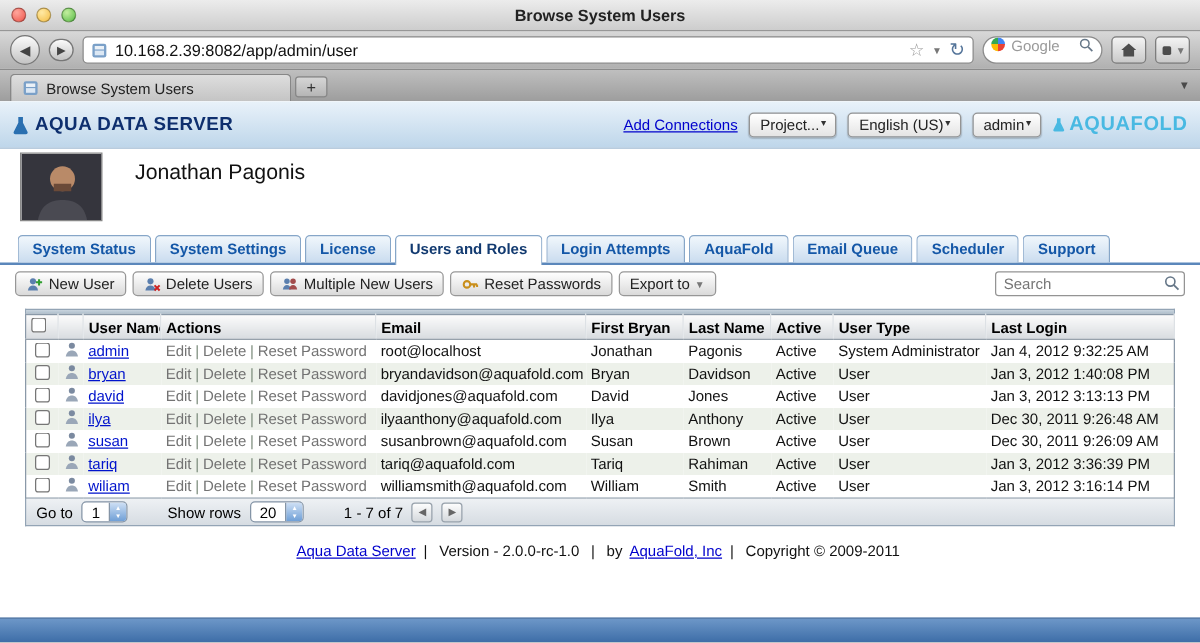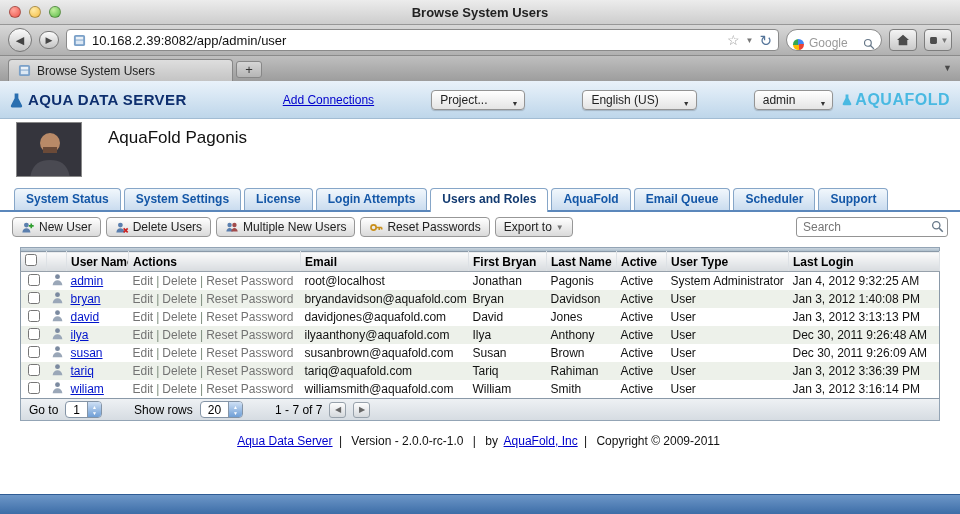--- a/index.html
+++ b/index.html
@@ -18,39 +18,39 @@
   
   .browser-bar { height:31px; background:linear-gradient(#d8d8d8,#b0b0b0); border-bottom:1px solid #8b8b8b; display:flex; align-items:center; padding:0 8px; gap:7px; flex:0 0 auto; }
   .navbtn { border:1px solid #777; background:linear-gradient(#fbfbfb,#c3c3c3); color:#444; display:flex; align-items:center; justify-content:center; cursor:pointer; }
   .backbtn { width:24px; height:24px; border-radius:50%; font-size:11px; }
   .fwdbtn  { width:20px; height:18px; border-radius:9px; font-size:9px; }
   .urlbar { flex:1; height:22px; background:#fff; border:1px solid #8a8a8a; border-radius:4px; display:flex; align-items:center; gap:6px; padding:0 6px; font-size:13px; color:#111; cursor:text; }
   .urltext { flex:1; white-space:nowrap; overflow:hidden; }
   .star { color:#9a9a9a; font-size:14px; line-height:1; cursor:pointer; }
   .chev { color:#777; font-size:8px; cursor:pointer; }
   .reload { color:#55759a; font-size:15px; line-height:1; cursor:pointer; }
-  .gsearch { width:96px; height:22px; background:#fff; border:1px solid #8a8a8a; border-radius:11px; display:flex; align-items:flex-end; gap:5px; padding:0 6px; overflow:hidden; cursor:text; }
+  .gsearch { width:96px; height:22px; background:#fff; border:1px solid #8a8a8a; border-radius:11px; display:flex; align-items:flex-start; gap:5px; padding:0 6px; overflow:hidden; cursor:text; }
   .gball { width:11px; height:11px; border-radius:50%; background:conic-gradient(#4285f4 0 25%, #ea4335 0 50%, #fbbc05 0 75%, #34a853 0); flex:0 0 auto; }
   .gtext { color:#9a9a9a; font-size:12px; white-space:nowrap; overflow:hidden; flex:1; }
   .sqbtn { width:28px; height:22px; border:1px solid #7d7d7d; border-radius:4px; background:linear-gradient(#f4f4f4,#c9c9c9); display:flex; align-items:center; justify-content:center; gap:2px; cursor:pointer; }
 
   
   .tabstrip { height:25px; background:linear-gradient(#bfbfbf,#9d9d9d); display:flex; align-items:flex-end; padding:0 8px; flex:0 0 auto; }
   .btab { width:225px; height:22px; background:linear-gradient(#dedede,#c4c4c4); border:1px solid #878787; border-bottom:none; border-radius:4px 4px 0 0; display:flex; align-items:center; gap:6px; padding:0 9px; font-size:12px; color:#222; cursor:pointer; }
   .newtab { width:26px; height:17px; margin:0 0 3px 3px; border:1px solid #878787; border-radius:3px; background:linear-gradient(#d6d6d6,#b5b5b5); color:#333; font-size:13px; line-height:1; display:flex; align-items:center; justify-content:center; cursor:pointer; }
   .alltabs { margin-left:auto; margin-bottom:8px; color:#4a4a4a; font-size:9px; cursor:pointer; }
 
   
   .app { flex:1; display:flex; flex-direction:column; background:#fff; overflow:hidden; }
 
   .app-header { height:38px; background:linear-gradient(#e9f2fa,#bed6ea); border-bottom:1px solid #a2bcd3; display:flex; align-items:center; padding:0 10px; gap:8px; flex:0 0 auto; }
   .logo { display:flex; align-items:center; gap:5px; font-size:15px; font-weight:bold; color:#0e2f6e; letter-spacing:.4px; }
   .hdr-right { margin-left:auto; display:flex; align-items:center; gap:9px; font-size:12px; }
   a.bluelink { color:#0000cc; text-decoration:underline; cursor:pointer; }
-  .mac-select { display:inline-flex; align-items:flex-end; gap:24px; background:linear-gradient(#ffffff,#e4e4e4); border:1px solid #949494; border-radius:4px; padding:2px 6px 2px 8px; font-size:12px; color:#222; box-shadow:0 1px 1px rgba(0,0,0,.18); cursor:pointer;margin-left:48px; }
+  .mac-select { display:inline-flex; align-items:center; gap:0; background:linear-gradient(#ffffff,#e4e4e4); border:1px solid #949494; border-radius:4px; padding:2px 6px 2px 8px; font-size:12px; color:#222; box-shadow:0 1px 1px rgba(0,0,0,.18); cursor:pointer; }
   .mac-select .chev { font-size:7px; color:#333; }
   .brand { display:flex; align-items:center; gap:3px; font-size:16px; font-weight:bold; color:#49b9e2; letter-spacing:.5px; }
 
   .appnav { display:flex; gap:18px; padding:7px 10px 6px; font-size:12.5px; font-weight:bold; flex:0 0 auto; }
   .appnav a { color:#0000cc; text-decoration:none; cursor:pointer; }
   .appnav a.current { color:#111; cursor:default; }
 
   .profile { display:flex; align-items:flex-start; gap:26px; padding:3px 12px 8px 16px; flex:0 0 auto; }
   .avatar { width:66px; height:55px; border:1px solid #888; overflow:hidden; flex:0 0 auto; }
   .pname { font-size:17px; color:#111; margin-top:6px; }
@@ -201,29 +201,29 @@
 
     <div class="profile">
       <div class="avatar">
         <svg width="66" height="55">
             <rect width="66" height="55" fill="#35353d"></rect>
             <circle cx="33" cy="20" r="10" fill="#b98a68"></circle>
             <rect x="26" y="24" width="14" height="6" fill="#6b4a38"></rect>
             <path d="M13 55c2-14 10-18 20-18s18 4 20 18z" fill="#4a4a52"></path>
           </svg>
       </div>
-      <div class="pname">AquaFold Pagonis</div>
+      <div class="pname">Jonathan Pagonis</div>
     </div>
 
     <div class="main-tabs">
       <span class="mtab">System Status</span>
       <span class="mtab">System Settings</span>
       <span class="mtab">License</span>
+      <span class="mtab active">Users and Roles</span>
       <span class="mtab">Login Attempts</span>
-      <span class="mtab active">Users and Roles</span>
       <span class="mtab">AquaFold</span>
       <span class="mtab">Email Queue</span>
       <span class="mtab">Scheduler</span>
       <span class="mtab">Support</span>
     </div>
 
     <div class="action-bar">
       <button class="abtn">
         <svg width="14" height="13" viewBox="0 0 16 16">
             <circle cx="6" cy="5" r="3" fill="#5b7fae"></circle>

